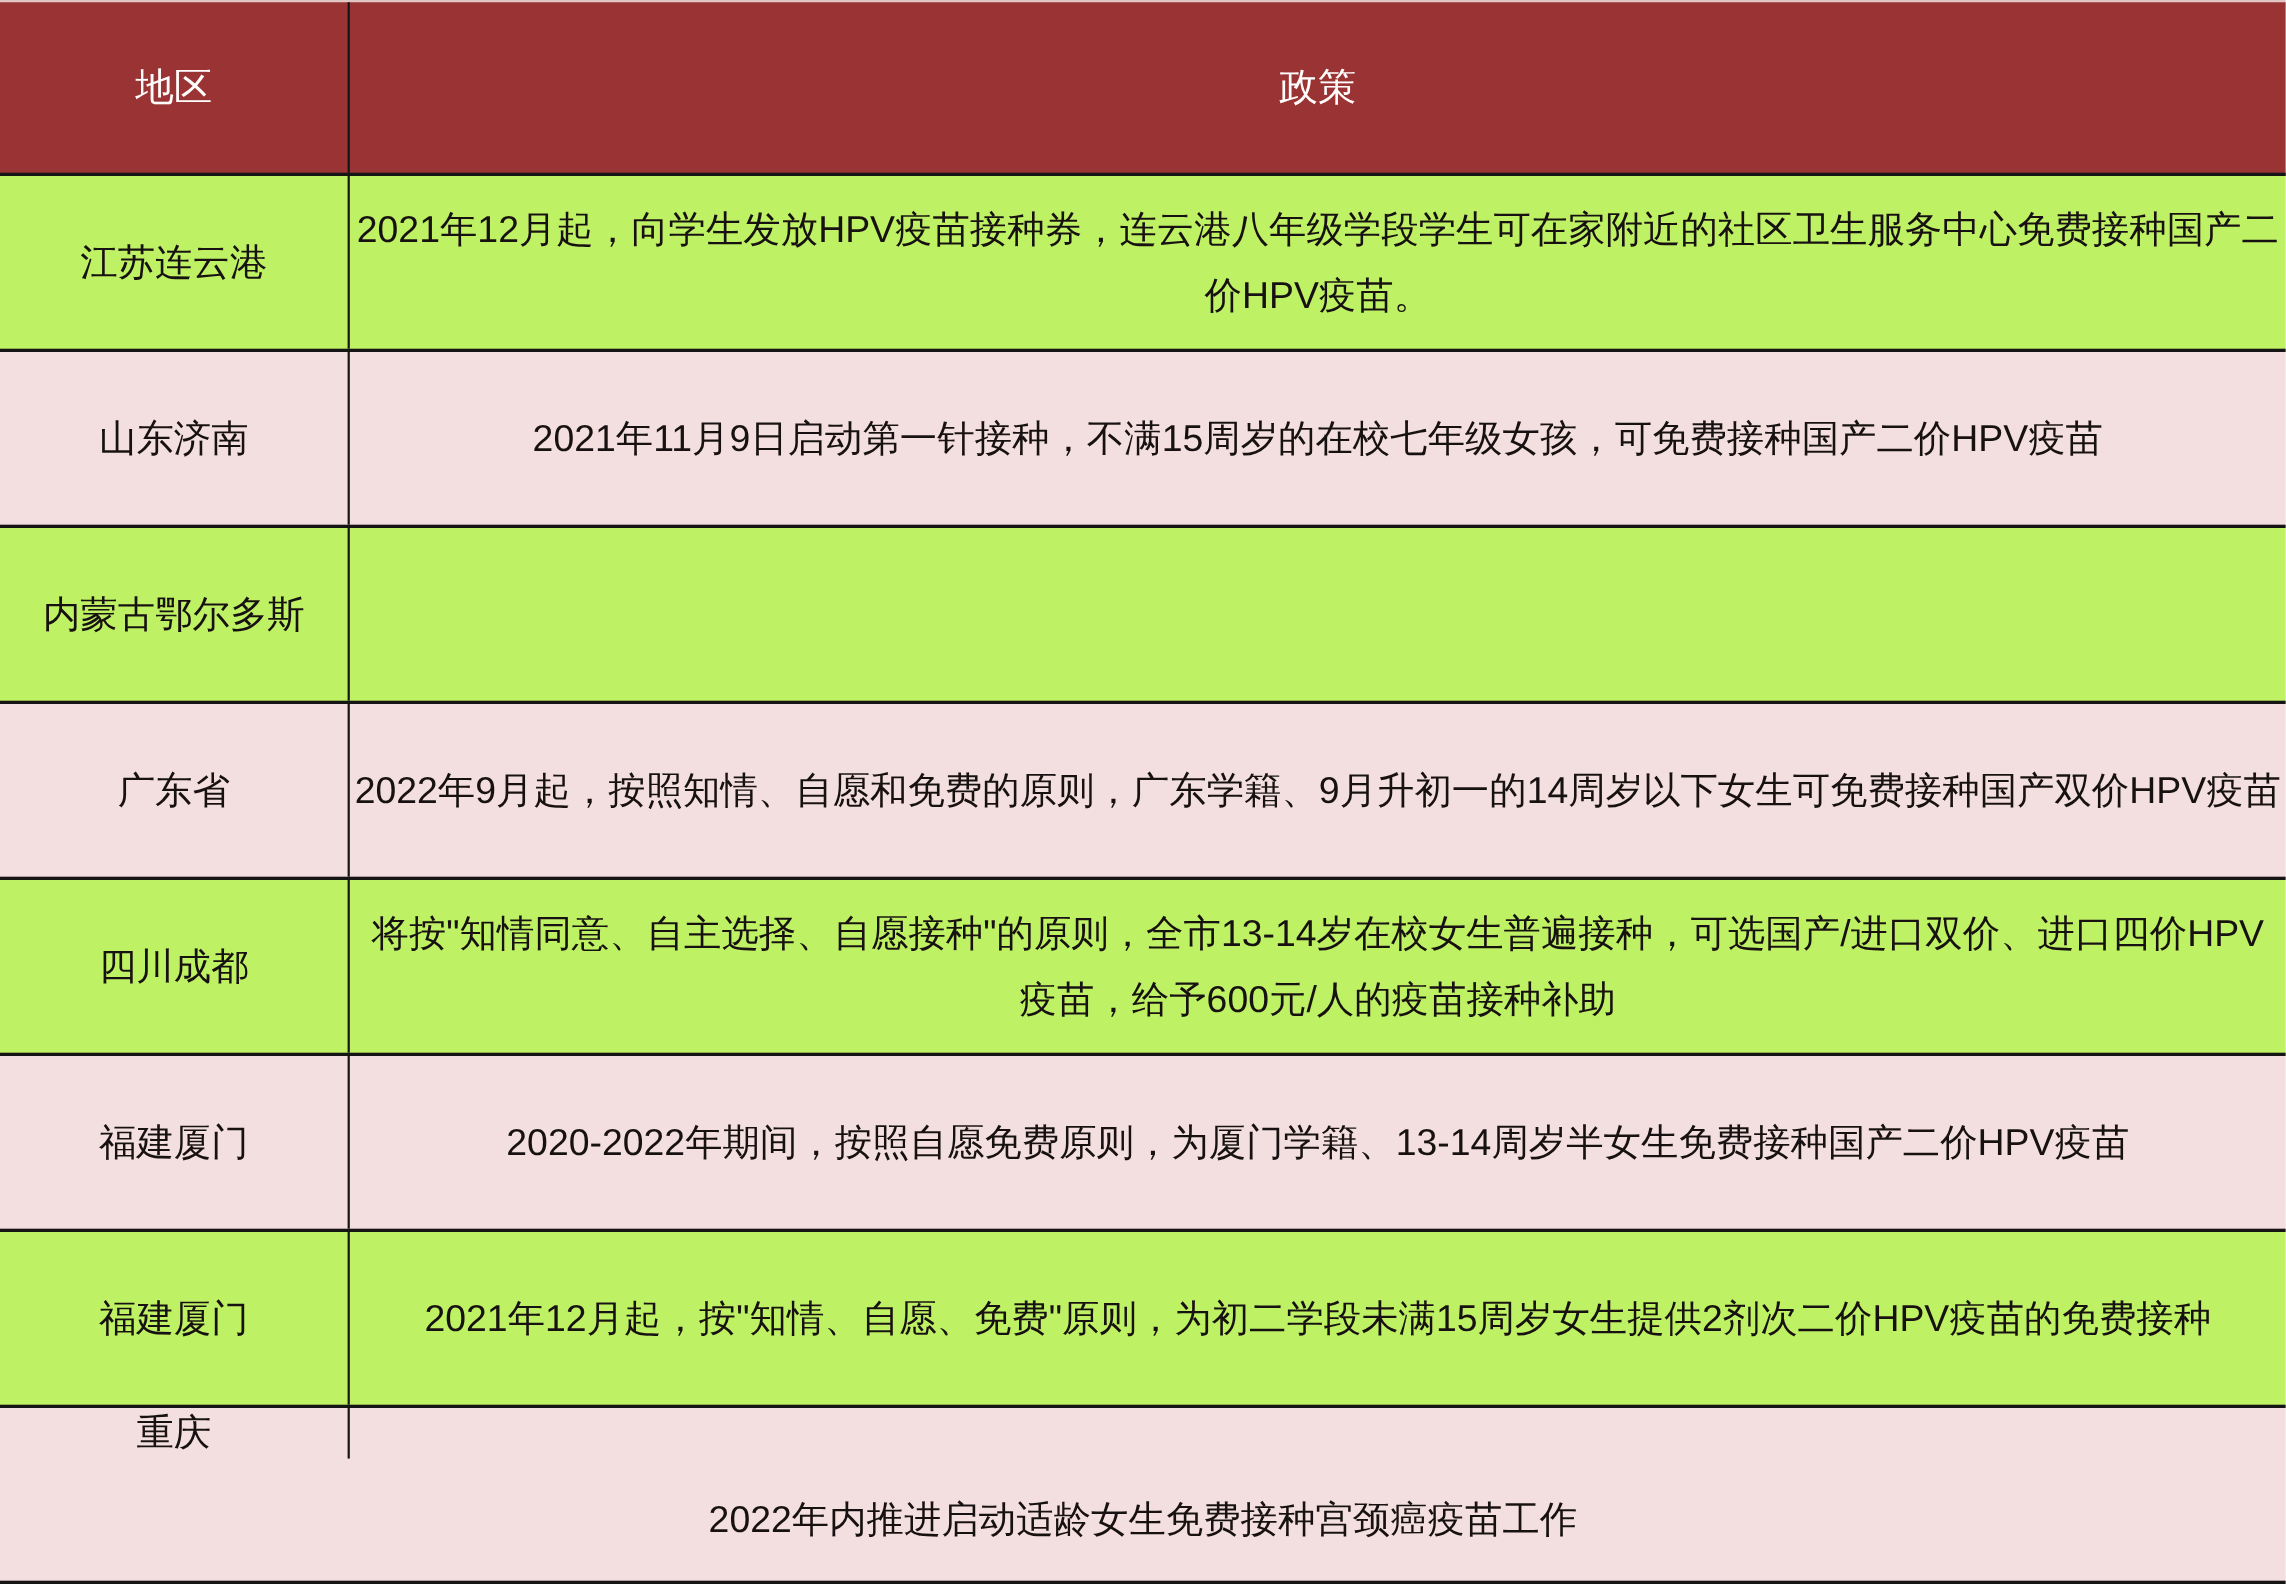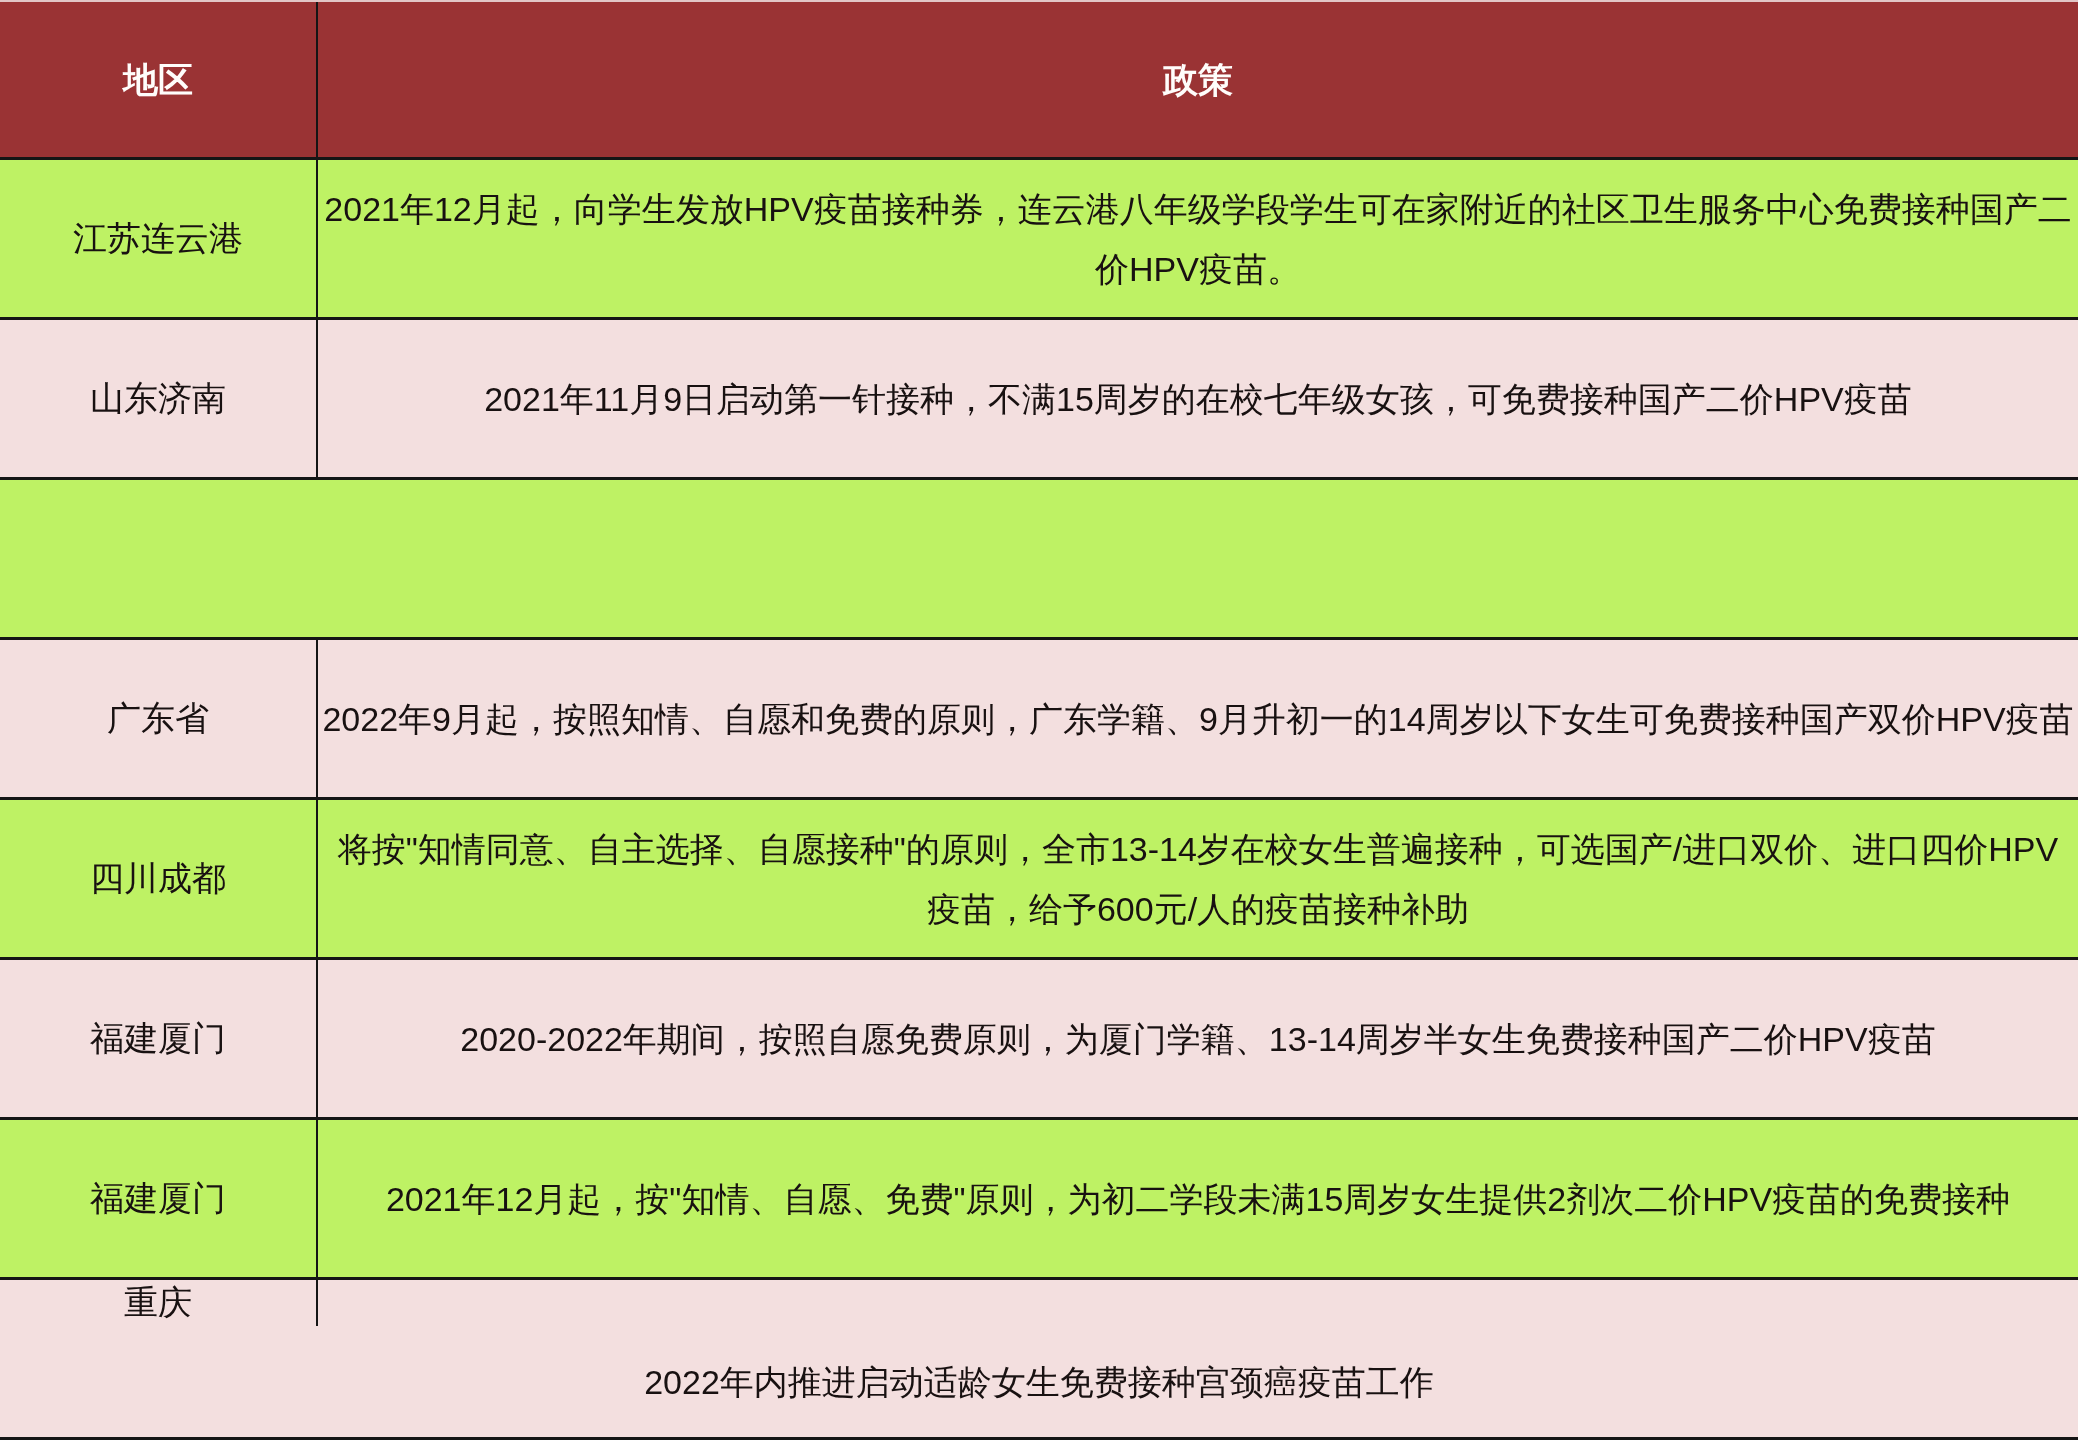--- a/index.html
+++ b/index.html
@@ -45,21 +45,21 @@
   }
   .policy-cell {
     flex: 1;
     padding: 0 4px;
     font-size: 34px;
     line-height: 60px;
     color: #181111;
   }
   .header-row .cell {
     color: #fffdfb;
-    font-weight: bold;
+    font-weight: normal;
     font-size: 35px;
     line-height: 40px;
   }
   .row.dark { background: #bef264; }
   .row.light { background: #f3dfdf; }
   .row.last { border-bottom-width: 4px; flex-direction: column; }
 </style>
 </head>
 <body>
 
@@ -75,20 +75,21 @@
     <div class="cell region-cell">江苏连云港</div>
     <div class="cell policy-cell">2021年12月起，向学生发放HPV疫苗接种券，连云港八年级学段学生可在家附近的社区卫生服务中心免费接种国产二价HPV疫苗。</div>
   </div>
 
   <div class="row light">
     <div class="cell region-cell">山东济南</div>
     <div class="cell policy-cell">2021年11月9日启动第一针接种，不满15周岁的在校七年级女孩，可免费接种国产二价HPV疫苗</div>
   </div>
 
   <div class="row dark">
+    <div class="cell region-cell">内蒙古鄂尔多斯</div>
   </div>
 
   <div class="row light">
     <div class="cell region-cell">广东省</div>
     <div class="cell policy-cell">2022年9月起，按照知情、自愿和免费的原则，广东学籍、9月升初一的14周岁以下女生可免费接种国产双价HPV疫苗</div>
   </div>
 
   <div class="row dark">
     <div class="cell region-cell">四川成都</div>
     <div class="cell policy-cell">将按"知情同意、自主选择、自愿接种"的原则，全市13-14岁在校女生普遍接种，可选国产/进口双价、进口四价HPV疫苗，给予600元/人的疫苗接种补助</div>

